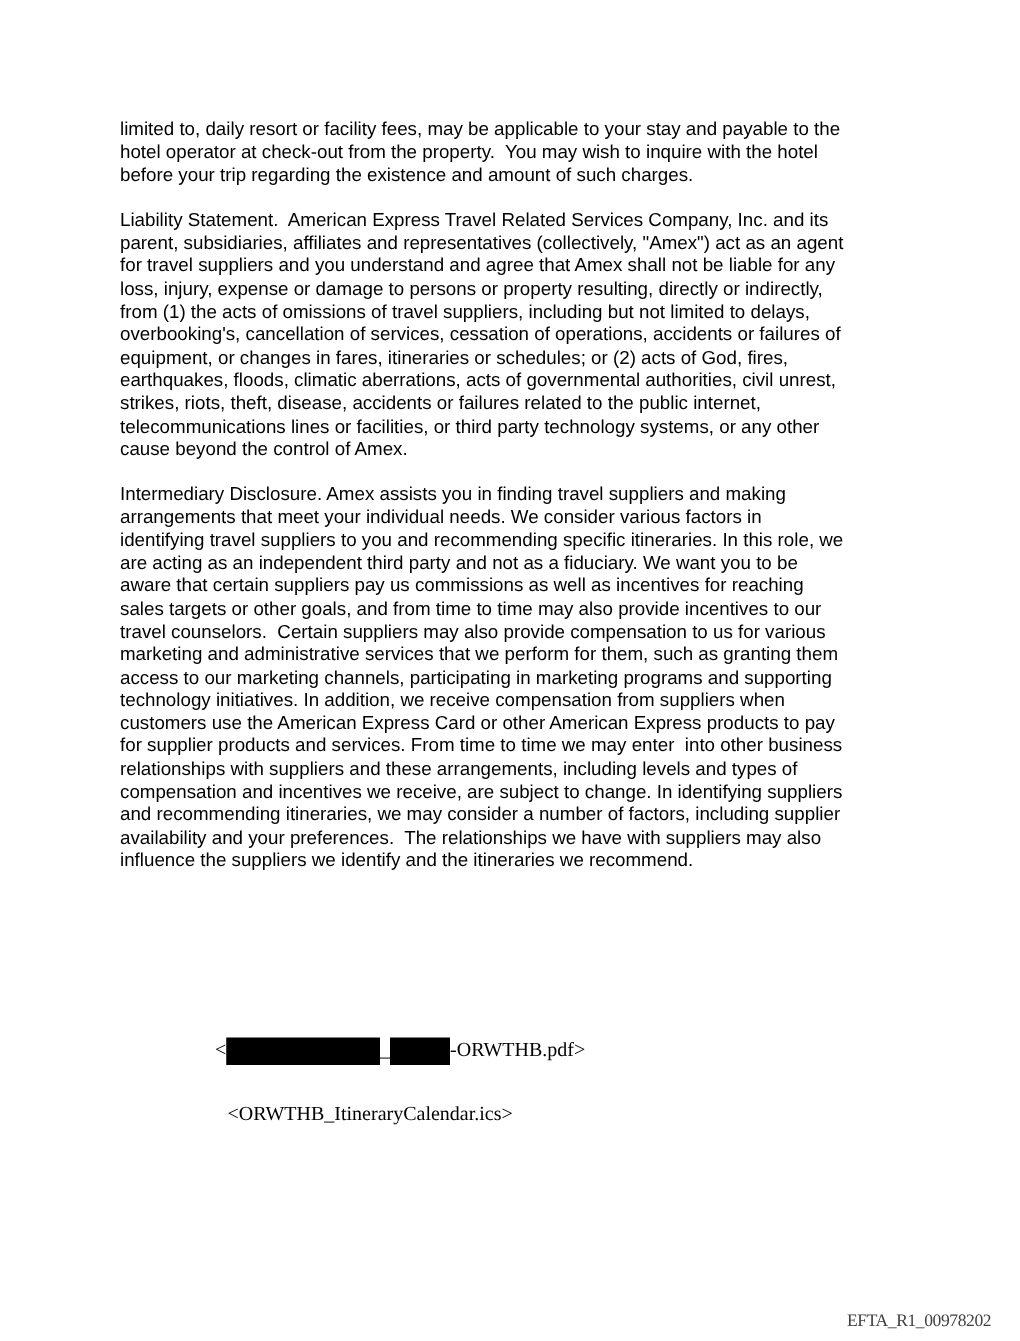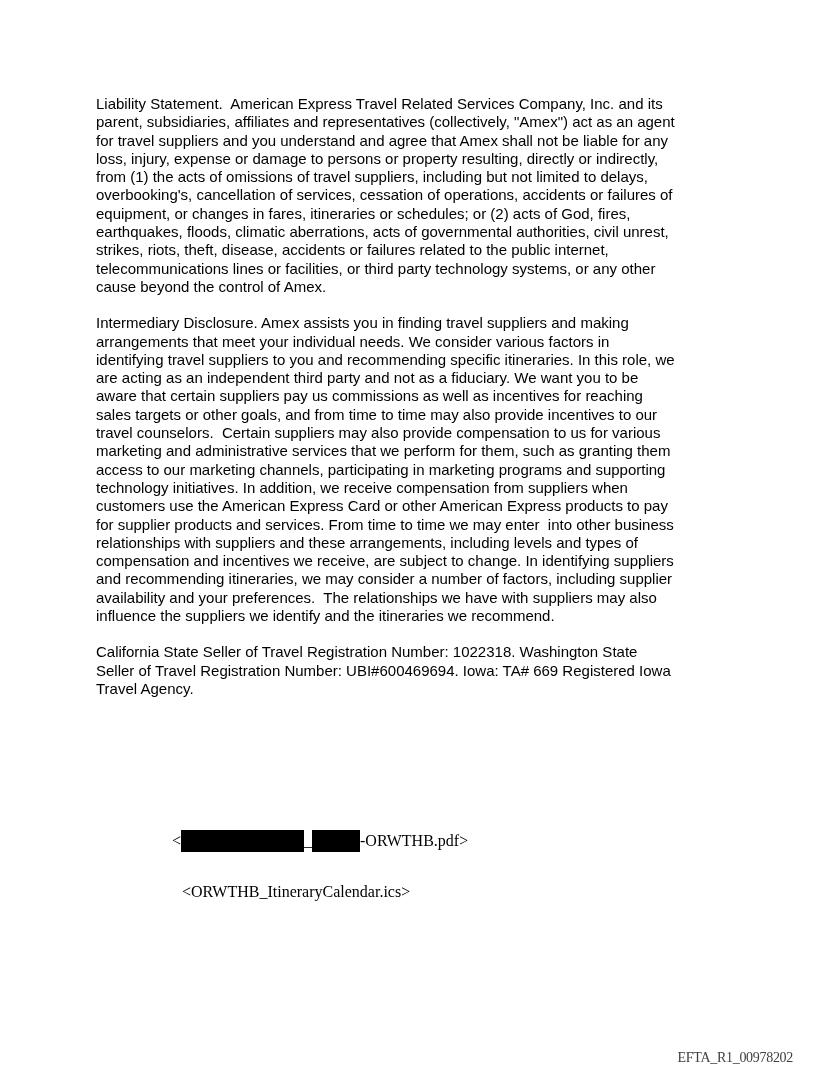--- a/index.html
+++ b/index.html
@@ -66,20 +66,23 @@
     letter-spacing: -0.3px;
     color: #404040;
   }
 </style>
 </head>
 <body>
 
 <div class="page">
 
   <div class="body-text">
+    <p>limited to, daily resort or facility fees, may be applicable to your stay and payable to the
+hotel operator at check-out from the property.  You may wish to inquire with the hotel
+before your trip regarding the existence and amount of such charges.</p>
     <p>Liability Statement.  American Express Travel Related Services Company, Inc. and its
 parent, subsidiaries, affiliates and representatives (collectively, "Amex") act as an agent
 for travel suppliers and you understand and agree that Amex shall not be liable for any
 loss, injury, expense or damage to persons or property resulting, directly or indirectly,
 from (1) the acts of omissions of travel suppliers, including but not limited to delays,
 overbooking's, cancellation of services, cessation of operations, accidents or failures of
 equipment, or changes in fares, itineraries or schedules; or (2) acts of God, fires,
 earthquakes, floods, climatic aberrations, acts of governmental authorities, civil unrest,
 strikes, riots, theft, disease, accidents or failures related to the public internet,
 telecommunications lines or facilities, or third party technology systems, or any other
@@ -94,23 +97,20 @@
 marketing and administrative services that we perform for them, such as granting them
 access to our marketing channels, participating in marketing programs and supporting
 technology initiatives. In addition, we receive compensation from suppliers when
 customers use the American Express Card or other American Express products to pay
 for supplier products and services. From time to time we may enter  into other business
 relationships with suppliers and these arrangements, including levels and types of
 compensation and incentives we receive, are subject to change. In identifying suppliers
 and recommending itineraries, we may consider a number of factors, including supplier
 availability and your preferences.  The relationships we have with suppliers may also
 influence the suppliers we identify and the itineraries we recommend.</p>
-    <p>California State Seller of Travel Registration Number: 1022318. Washington State
-Seller of Travel Registration Number: UBI#600469694. Iowa: TA# 669 Registered Iowa
-Travel Agency.</p>
   </div>
 
   <div class="attachments">
     <div class="attachment-line-pdf">
       <span>&lt;</span>
       <span class="redaction box-1"></span>
       <span>_</span>
       <span class="redaction box-2"></span>
       <span>-ORWTHB.pdf&gt;</span>
     </div>

